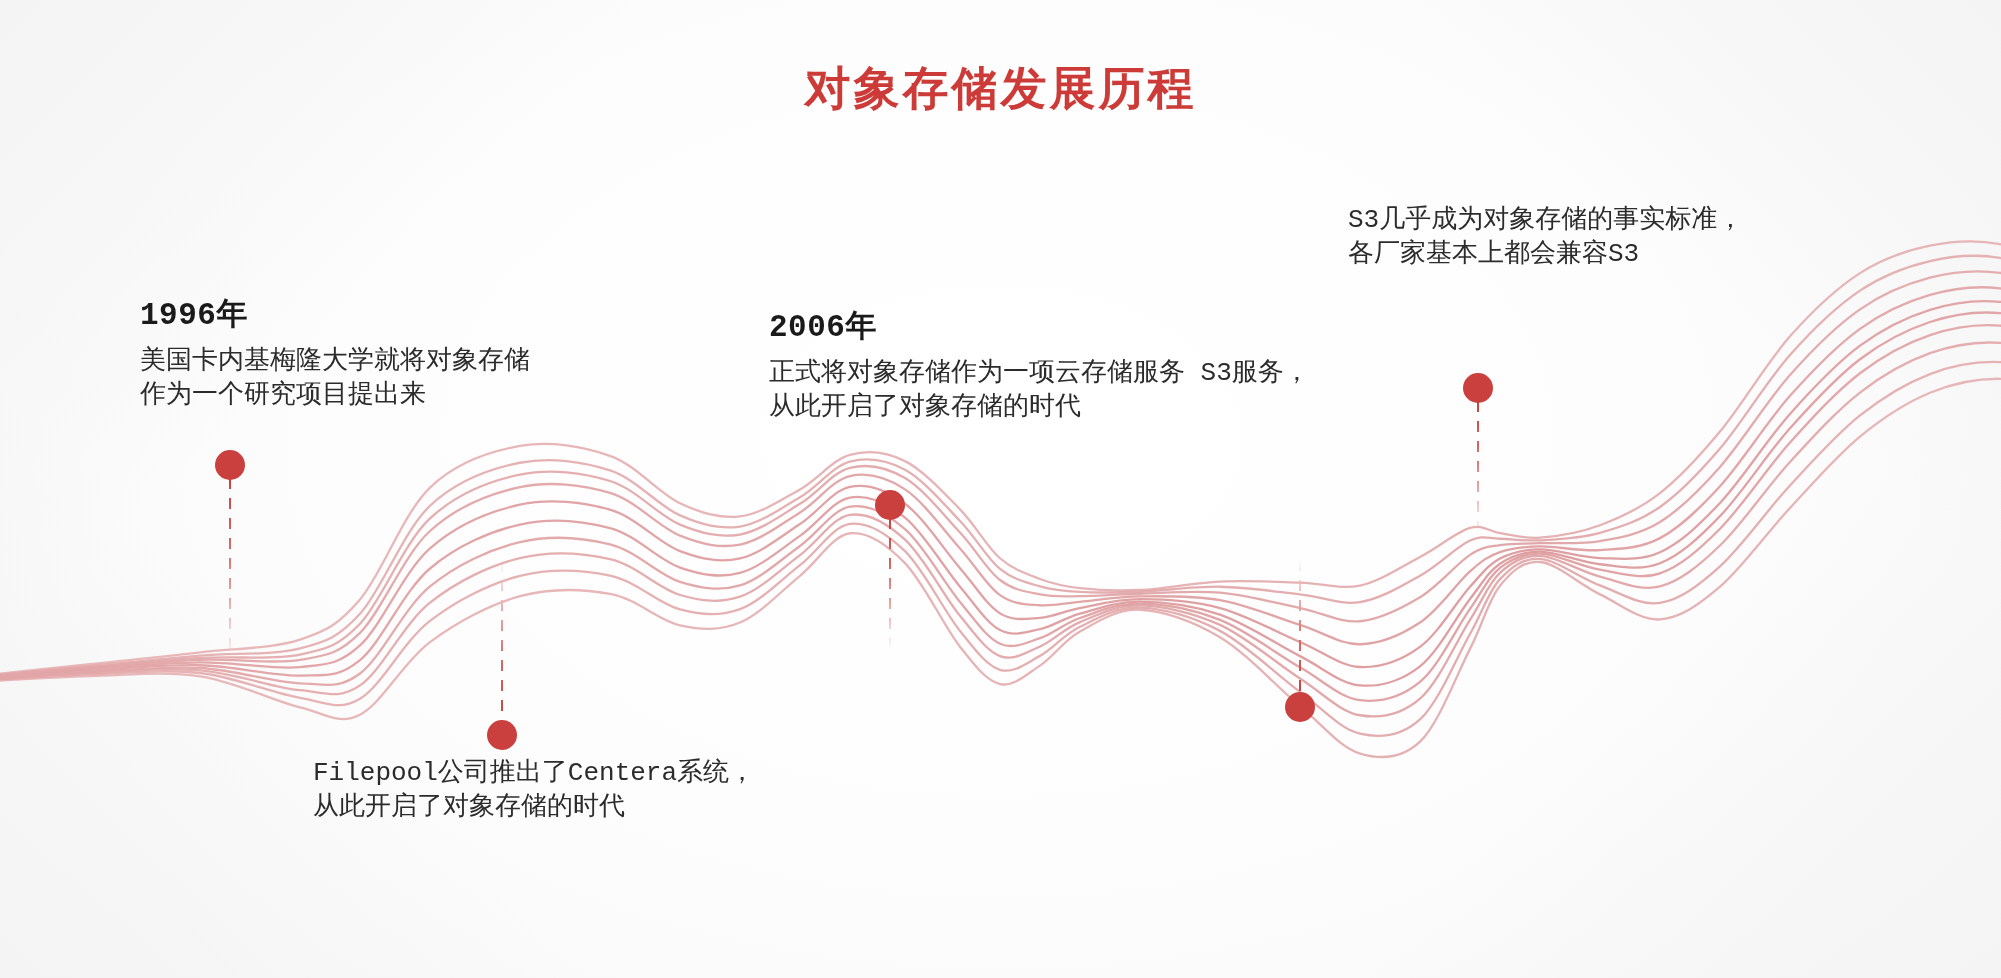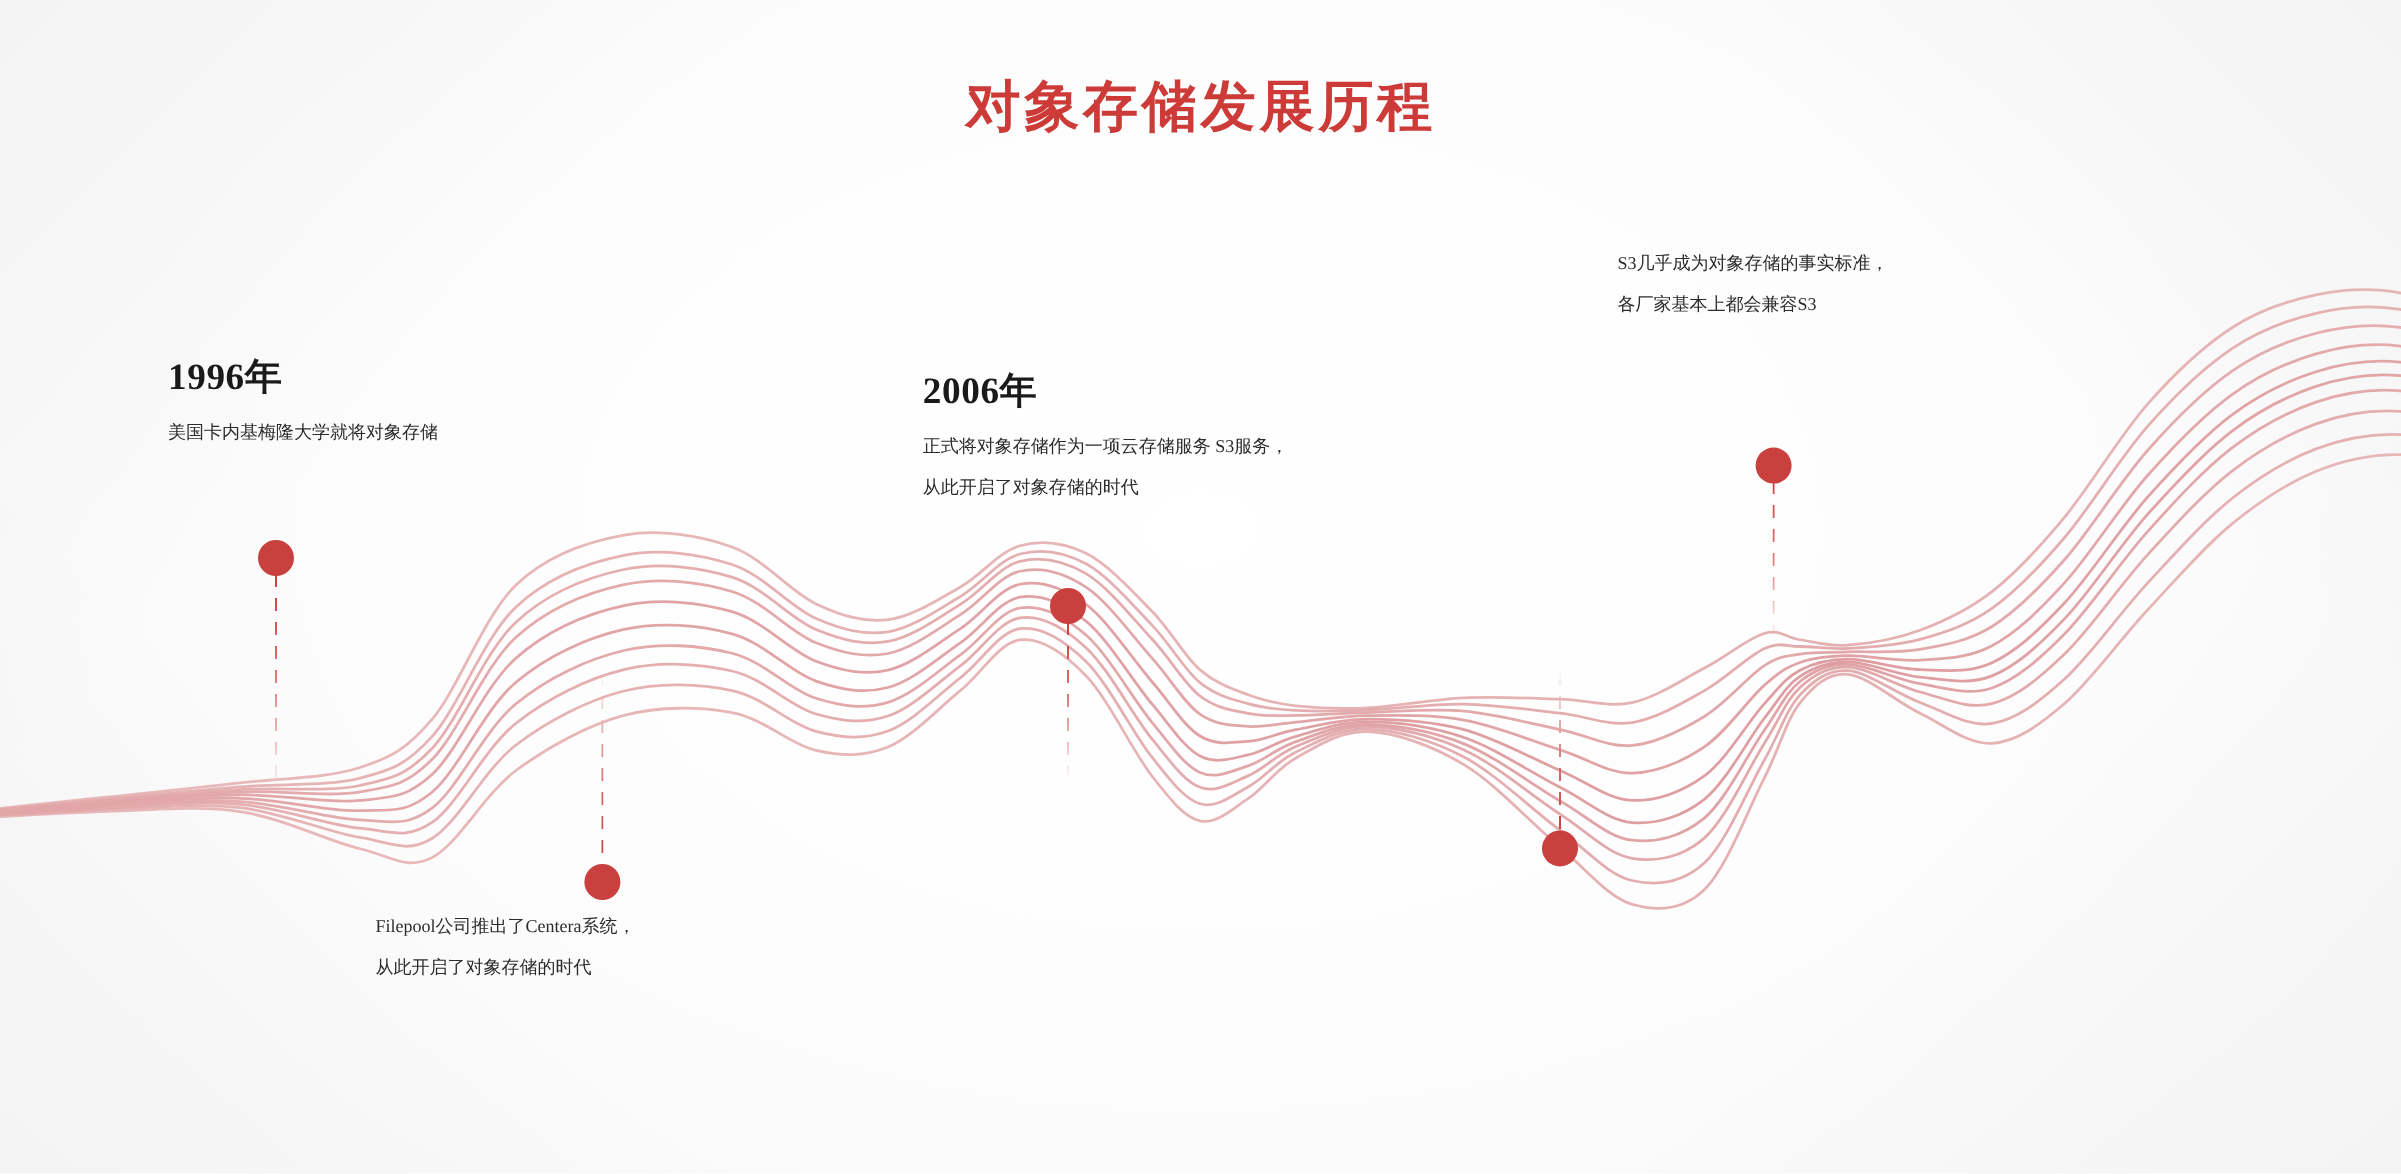--- a/index.html
+++ b/index.html
@@ -8,21 +8,21 @@
     padding: 0;
     background: #ffffff;
   }
   #stage {
     position: relative;
     width: 2001px;
     height: 978px;
     overflow: hidden;
     background:
       radial-gradient(ellipse 1400px 900px at 50% 45%, #ffffff 0%, #fdfdfd 45%, #f6f6f6 100%);
-    font-family: Liberation Serif, serif;
+    font-family: Liberation Mono, monospace;
     -webkit-font-smoothing: antialiased;
   }
   
   #bg-vignette {
     position: absolute;
     inset: 0;
     background:
       linear-gradient(135deg, #f4f4f4 0%, rgba(255,255,255,0) 22%),
       linear-gradient(225deg, #f4f4f4 0%, rgba(255,255,255,0) 20%),
       linear-gradient(45deg, #f4f4f4 0%, rgba(255,255,255,0) 20%),
@@ -59,21 +59,21 @@
   .entry .year {
     color: #1a1a1a;
     font-size: 31px;
     font-weight: bold;
     letter-spacing: 0.5px;
     margin-bottom: 9px;
     white-space: nowrap;
   }
   .entry .line {
     color: #2b2b2b;
-    font-size: 15px;
+    font-size: 26px;
     line-height: 34px;
     white-space: nowrap;
   }
 
   
   .marker {
     position: absolute;
   }
   .dot {
     position: absolute;
@@ -136,20 +136,21 @@
         <path d="M -60.00 683.46 C -35.00 681.96, 46.67 676.18, 90.00 674.44 C 133.33 672.70, 165.00 669.10, 200.00 673.00 C 235.00 676.91, 273.33 693.58, 300.00 697.86 C 326.67 702.15, 338.33 711.54, 360.00 698.71 C 381.67 685.87, 403.33 641.31, 430.00 620.84 C 456.67 600.36, 490.00 583.41, 520.00 575.86 C 550.00 568.32, 583.33 569.96, 610.00 575.56 C 636.67 581.16, 658.33 603.85, 680.00 609.45 C 701.67 615.06, 720.00 616.55, 740.00 609.17 C 760.00 601.79, 781.67 579.37, 800.00 565.15 C 818.33 550.93, 832.50 526.18, 850.00 523.85 C 867.50 521.52, 886.67 533.32, 905.00 551.17 C 923.33 569.03, 944.17 611.22, 960.00 630.99 C 975.83 650.76, 986.67 665.65, 1000.00 669.80 C 1013.33 673.95, 1026.67 663.05, 1040.00 655.87 C 1053.33 648.70, 1063.33 634.81, 1080.00 626.75 C 1096.67 618.69, 1116.67 606.84, 1140.00 607.53 C 1163.33 608.22, 1193.33 616.82, 1220.00 630.88 C 1246.67 644.93, 1276.67 674.70, 1300.00 691.85 C 1323.33 708.99, 1340.00 729.15, 1360.00 733.74 C 1380.00 738.33, 1401.67 736.03, 1420.00 719.40 C 1438.33 702.77, 1456.67 657.33, 1470.00 633.95 C 1483.33 610.57, 1488.33 591.62, 1500.00 579.11 C 1511.67 566.60, 1523.33 557.83, 1540.00 558.88 C 1556.67 559.92, 1580.00 578.06, 1600.00 585.40 C 1620.00 592.73, 1640.00 606.07, 1660.00 602.89 C 1680.00 599.71, 1698.33 585.88, 1720.00 566.32 C 1741.67 546.75, 1766.67 510.64, 1790.00 485.50 C 1813.33 460.35, 1836.67 434.01, 1860.00 415.44 C 1883.33 396.87, 1906.67 382.96, 1930.00 374.07 C 1953.33 365.18, 1976.67 361.12, 2000.00 362.10 C 2023.33 363.07, 2058.33 376.95, 2070.00 379.92" opacity="0.82"></path>
         <path d="M -60.00 684.00 C -35.00 682.68, 46.67 677.36, 90.00 676.08 C 133.33 674.80, 165.00 671.12, 200.00 676.32 C 235.00 681.52, 273.33 700.89, 300.00 707.28 C 326.67 713.68, 338.33 725.56, 360.00 714.69 C 381.67 703.82, 403.33 661.83, 430.00 642.08 C 456.67 622.33, 490.00 604.24, 520.00 596.20 C 550.00 588.17, 583.33 589.03, 610.00 593.88 C 636.67 598.72, 658.33 620.49, 680.00 625.27 C 701.67 630.05, 720.00 630.81, 740.00 622.56 C 760.00 614.31, 781.67 590.65, 800.00 575.77 C 818.33 560.88, 832.50 535.36, 850.00 533.25 C 867.50 531.13, 886.67 544.18, 905.00 563.10 C 923.33 582.01, 944.17 626.58, 960.00 646.74 C 975.83 666.89, 986.67 680.87, 1000.00 684.01 C 1013.33 687.15, 1026.67 674.32, 1040.00 665.59 C 1053.33 656.85, 1063.33 640.92, 1080.00 631.61 C 1096.67 622.31, 1116.67 608.83, 1140.00 609.76 C 1163.33 610.69, 1193.33 621.15, 1220.00 637.21 C 1246.67 653.28, 1276.67 686.76, 1300.00 706.15 C 1323.33 725.55, 1340.00 747.66, 1360.00 753.58 C 1380.00 759.50, 1401.67 759.14, 1420.00 741.69 C 1438.33 724.23, 1456.67 674.85, 1470.00 648.86 C 1483.33 622.87, 1488.33 600.20, 1500.00 585.72 C 1511.67 571.25, 1523.33 560.55, 1540.00 561.99 C 1556.67 563.44, 1580.00 584.80, 1600.00 594.37 C 1620.00 603.95, 1640.00 620.71, 1660.00 619.43 C 1680.00 618.15, 1698.33 605.27, 1720.00 586.69 C 1741.67 568.11, 1766.67 532.96, 1790.00 507.95 C 1813.33 482.93, 1836.67 455.79, 1860.00 436.60 C 1883.33 417.40, 1906.67 402.40, 1930.00 392.76 C 1953.33 383.12, 1976.67 378.48, 2000.00 378.78 C 2023.33 379.08, 2058.33 391.94, 2070.00 394.57" opacity="0.77"></path>
       </g>
   </svg>
 
   <div id="title">对象存储发展历程</div>
 
   <div class="entry" style="left:140px; top:293px;">
     <div class="year">1996年</div>
     <div class="line">美国卡内基梅隆大学就将对象存储</div>
+    <div class="line">作为一个研究项目提出来</div>
   </div>
   <div class="marker" style="left:215px; top:450px; height:210px;">
     <div class="dot"></div>
     <div class="stem down" style="height:182px;"></div>
   </div>
 
   <div class="marker" style="left:487px; top:560px; height:190px;">
     <div class="stem up" style="height:162px;"></div>
     <div class="dot" style="top:auto; bottom:0;"></div>
   </div>

